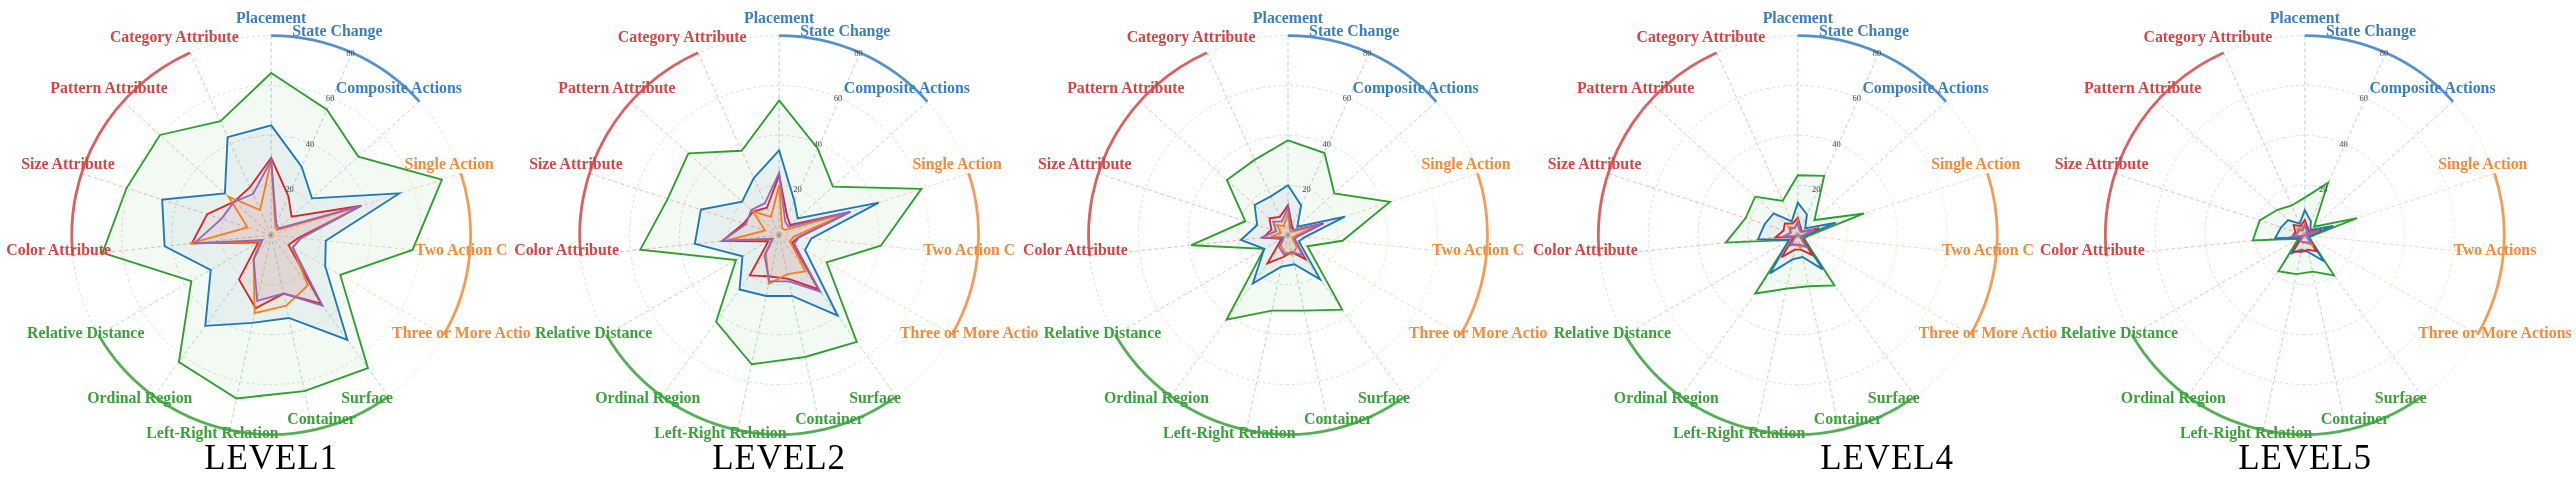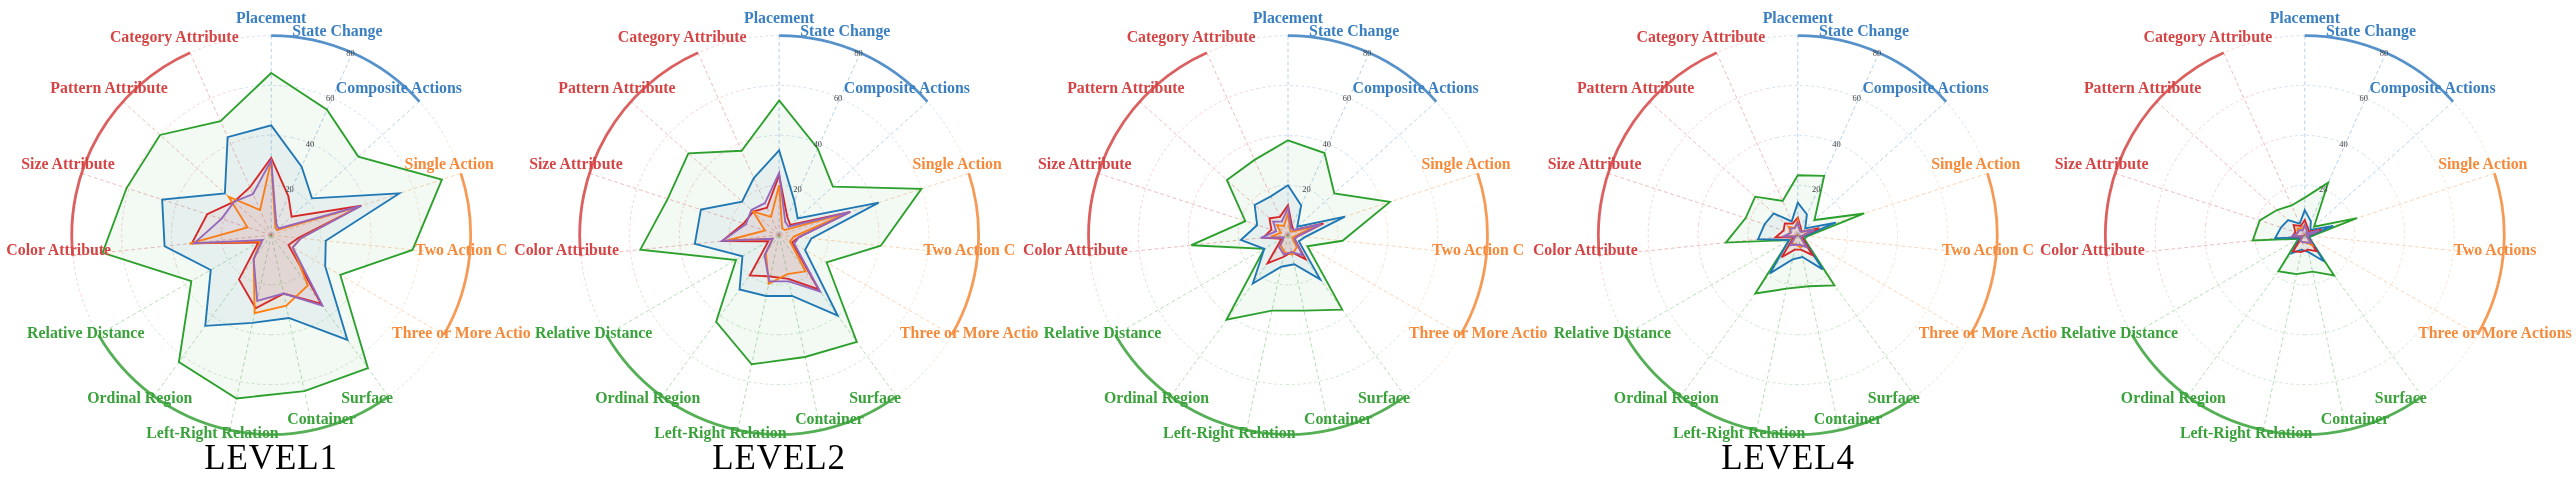--- a/index.html
+++ b/index.html
@@ -437,21 +437,21 @@
         <text x="2032" y="432" class="axis-label" text-anchor="middle" fill="#3aa23a">Surface</text>
         <text x="1983" y="455" class="axis-label" text-anchor="middle" fill="#3aa23a">Container</text>
         <text x="1866" y="470" class="axis-label" text-anchor="middle" fill="#3aa23a">Left-Right Relation</text>
         <text x="1788" y="432" class="axis-label" text-anchor="middle" fill="#3aa23a">Ordinal Region</text>
         <text x="1730" y="362" class="axis-label" text-anchor="middle" fill="#3aa23a">Relative Distance</text>
         <text x="1701" y="273" class="axis-label" text-anchor="middle" fill="#d64545">Color Attribute</text>
         <text x="1711" y="181" class="axis-label" text-anchor="middle" fill="#d64545">Size Attribute</text>
         <text x="1755" y="100" class="axis-label" text-anchor="middle" fill="#d64545">Pattern Attribute</text>
         <text x="1825" y="45" class="axis-label" text-anchor="middle" fill="#d64545">Category Attribute</text>
       </svg>
-      <div class="level-title" style="left: 1695px; text-align: center;">LEVEL4</div>
+      <div class="level-title" style="left: 1794px; text-align: center;">LEVEL4</div>
     </div>
     <div class="panel" style="left: 0px; width: 2576px;">
       <svg width="2576" height="485" viewBox="0 0 2764 520">
         <path d="M2461.87672454125,199.6691033607414 A53.5,53.5 0 0 1 2484.12327545875,199.6691033607414" fill="none" stroke="#3a7fc1" stroke-opacity="0.25" stroke-width="1" stroke-dasharray="3,3"></path>
         <path d="M2484.12327545875,199.6691033607414 A53.5,53.5 0 0 1 2504.4465109976472,208.71759080094031" fill="none" stroke="#3a7fc1" stroke-opacity="0.25" stroke-width="1" stroke-dasharray="3,3"></path>
         <path d="M2504.4465109976472,208.71759080094031 A53.5,53.5 0 0 1 2519.3323591024673,225.25" fill="none" stroke="#3a7fc1" stroke-opacity="0.25" stroke-width="1" stroke-dasharray="3,3"></path>
         <path d="M2519.3323591024673,225.25 A53.5,53.5 0 0 1 2526.2069214022026,246.40772721518053" fill="none" stroke="#f58a3a" stroke-opacity="0.25" stroke-width="1" stroke-dasharray="3,3"></path>
         <path d="M2526.2069214022026,246.40772721518053 A53.5,53.5 0 0 1 2523.8815236217906,268.53240919905966" fill="none" stroke="#f58a3a" stroke-opacity="0.25" stroke-width="1" stroke-dasharray="3,3"></path>
         <path d="M2523.8815236217906,268.53240919905966 A53.5,53.5 0 0 1 2512.7582481630407,287.79848744019887" fill="none" stroke="#f58a3a" stroke-opacity="0.25" stroke-width="1" stroke-dasharray="3,3"></path>
         <path d="M2512.7582481630407,287.7984874401989 A53.5,53.5 0 0 1 2494.7604104045554,300.87468198387916" fill="none" stroke="#3aa23a" stroke-opacity="0.25" stroke-width="1" stroke-dasharray="3,3"></path>
@@ -545,15 +545,16 @@
         <text x="2576" y="432" class="axis-label" text-anchor="middle" fill="#3aa23a">Surface</text>
         <text x="2527" y="455" class="axis-label" text-anchor="middle" fill="#3aa23a">Container</text>
         <text x="2410" y="470" class="axis-label" text-anchor="middle" fill="#3aa23a">Left-Right Relation</text>
         <text x="2332" y="432" class="axis-label" text-anchor="middle" fill="#3aa23a">Ordinal Region</text>
         <text x="2274" y="362" class="axis-label" text-anchor="middle" fill="#3aa23a">Relative Distance</text>
         <text x="2245" y="273" class="axis-label" text-anchor="middle" fill="#d64545">Color Attribute</text>
         <text x="2255" y="181" class="axis-label" text-anchor="middle" fill="#d64545">Size Attribute</text>
         <text x="2299" y="100" class="axis-label" text-anchor="middle" fill="#d64545">Pattern Attribute</text>
         <text x="2369" y="45" class="axis-label" text-anchor="middle" fill="#d64545">Category Attribute</text>
       </svg>
+      <div class="level-title" style="left: 2212px;">LEVEL5</div>
     </div>
   </div>
 
 
 </body></html>

